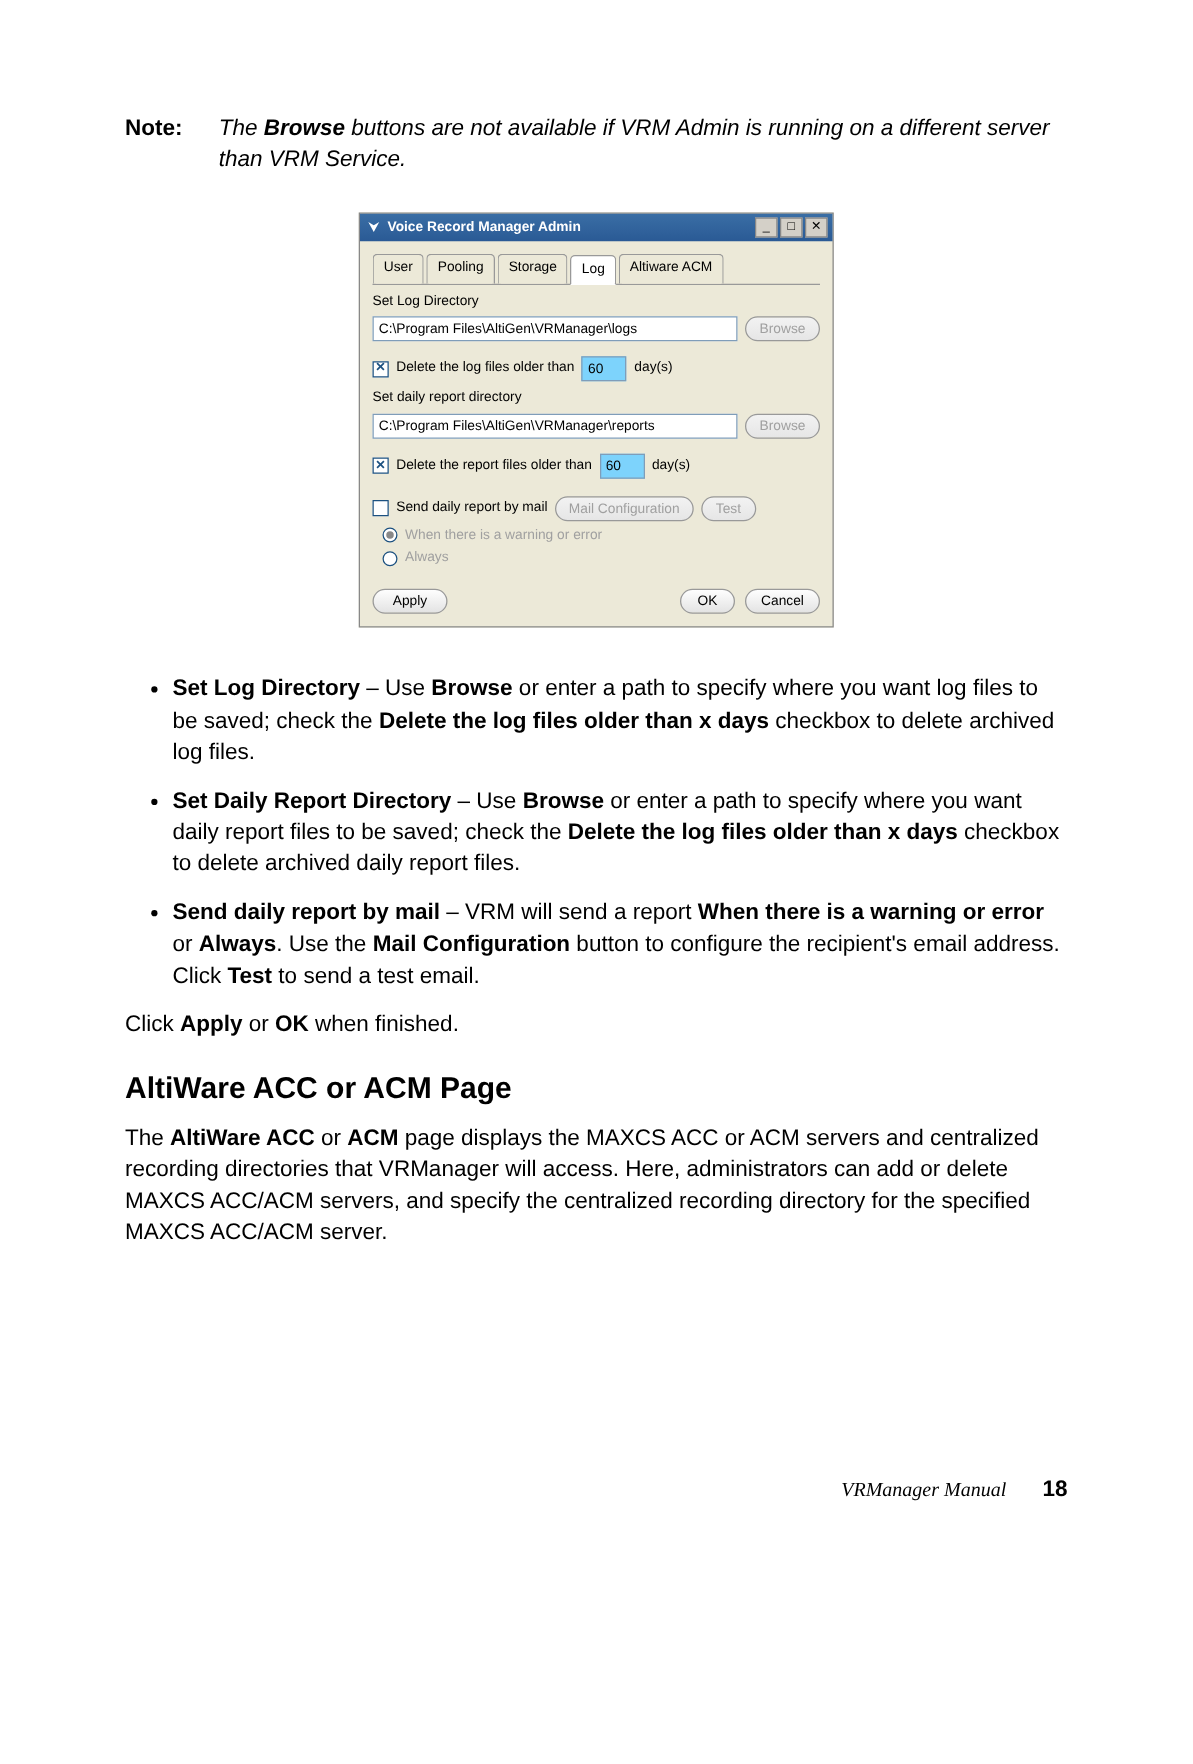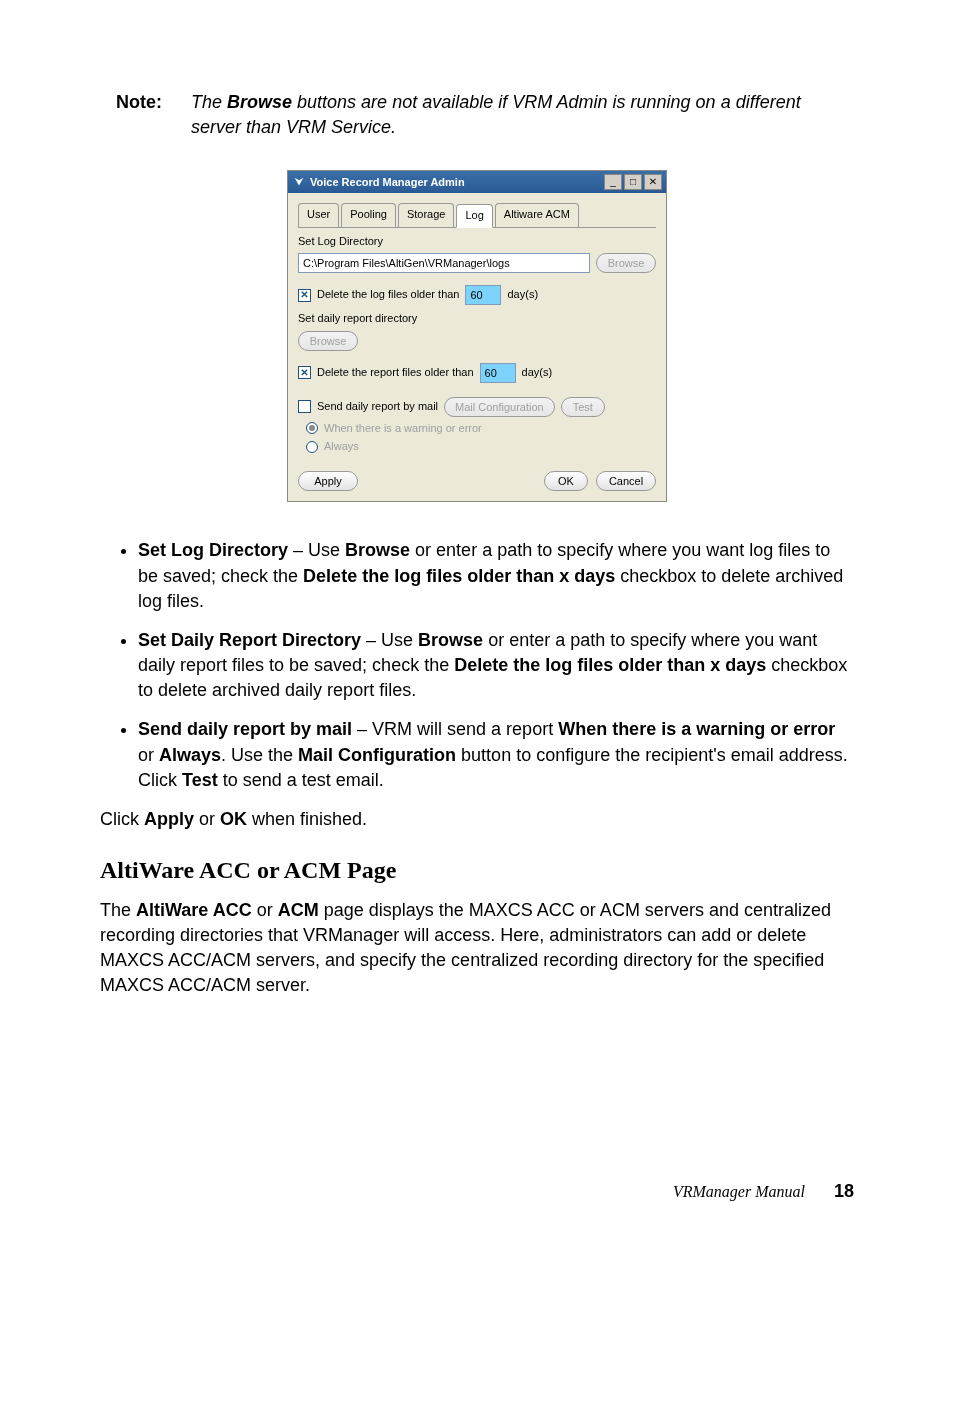--- a/index.html
+++ b/index.html
@@ -6,21 +6,21 @@
   body {
     margin: 0;
     font-family: Arial, Helvetica, sans-serif;
     background: #fff;
     width: 954px;
     padding: 90px 100px 40px 100px;
     color: #000;
     line-height: 1.4;
   }
   .note-row { display: flex; font-size: 18px; margin-bottom: 30px; }
-  .note-label { font-weight: bold; width: 75px; flex-shrink: 0; margin-left: 16px; }
+  .note-label { font-weight: bold; width: 75px; flex-shrink: 0; }
   .note-text { flex: 1; font-style: italic; }
   .bold { font-weight: bold; }
   .dialog-wrap { display: flex; justify-content: center; margin-bottom: 36px; align-items: flex-end; }
   .dialog {
     width: 380px;
     border: 1px solid #888;
     background: #ece9d8;
     font-family: Tahoma, Arial, sans-serif;
     font-size: 11px;
     color: #000;
@@ -109,21 +109,21 @@
   .radio.selected::after {
     content: ""; width: 6px; height: 6px; border-radius: 50%;
     background: #888;
   }
   .radio-row { display: flex; align-items: center; gap: 6px; margin: 3px 0 3px 8px; color: #a0a0a0; }
   .dialog-footer { display: flex; justify-content: flex-end; gap: 8px; padding-top: 14px; }
   .dialog-footer .left { margin-right: auto; }
   ul.bullets { list-style: disc; padding-left: 38px; font-size: 18px; margin: 0 0 12px 0; }
   ul.bullets > li { margin-bottom: 14px; }
   p.body-p { font-size: 18px; margin: 0 0 22px 0; }
-  h2.section { font-size: 24px; font-weight: bold; margin: 0 0 10px 0; font-family: Liberation Serif, serif; }
+  h2.section { font-size: 24px; font-weight: bold; margin: 0 0 10px 0; font-family: Liberation Sans, sans-serif; }
   .footer-line {
     display: flex; justify-content: flex-end; align-items: baseline;
     gap: 29px; margin-top: 180px; font-size: 16px;
   }
   .footer-italic { font-style: italic; font-family: "Times New Roman", serif; }
   .footer-page { font-weight: bold; font-size: 18px; }
 </style>
 </head>
 <body>
 
@@ -174,20 +174,21 @@
 
       <div class="field-row" style="margin-top:12px">
         <span class="chk">✕</span>
         <span>Delete the log files older than</span>
         <input class="num-input" value="60" style="">
         <span>day(s)</span>
       </div>
 
       <div class="field-label">Set daily report directory</div>
       <div class="field-row">
+        <input class="text-input" value="C:\Program Files\AltiGen\VRManager\reports" style="">
         <button class="btn disabled">Browse</button>
       </div>
 
       <div class="field-row" style="margin-top:12px">
         <span class="chk">✕</span>
         <span>Delete the report files older than</span>
         <input class="num-input" value="60" style="">
         <span>day(s)</span>
       </div>
 

